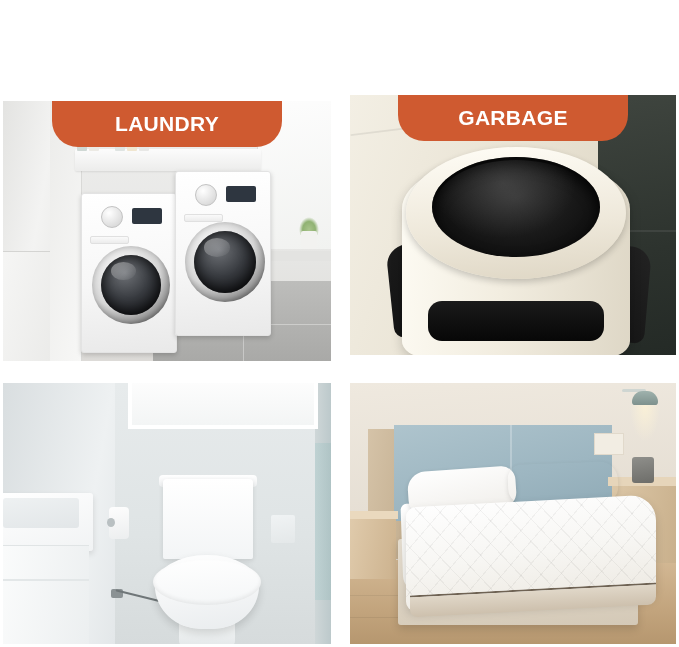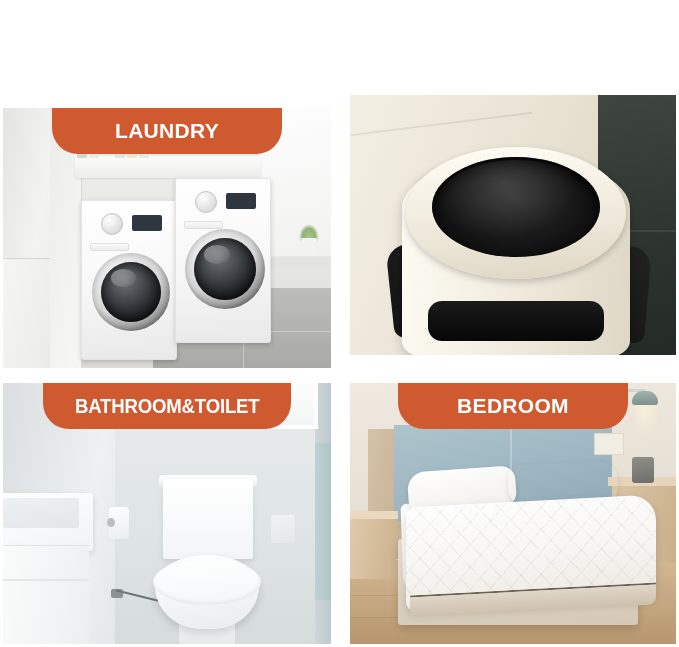--- a/index.html
+++ b/index.html
@@ -23,21 +23,21 @@
     white-space: nowrap;
   }
 
   
   .grid { position: absolute; left: 3px; top: 95px; width: 673px; height: 549px; }
   .panel {
     position: absolute;
     overflow: hidden;
     background: #ddd;
   }
-  .p-tl { left: 0;   top: 13px;   width: 328px; height: 260px; }
+  .p-tl { left: 0;   top: 6px;   width: 328px; height: 260px; }
   .p-tr { left: 347px; top: 0; width: 326px; height: 260px; }
   .p-bl { left: 0;   top: 288px; width: 328px; height: 261px; }
   .p-br { left: 347px; top: 288px; width: 326px; height: 261px; }
 
   .photo { position: absolute; inset: 0; overflow: hidden; }
 
   
   .badge {
     position: absolute;
     top: 0;
@@ -338,20 +338,23 @@
         <div class="gb-floor"></div>
         <div class="gb-floor-ln"></div>
         <div class="gb-bag-l"></div>
         <div class="gb-bag-r"></div>
         <div class="gb-can"></div>
         <div class="gb-bag-f"></div>
         <div class="gb-rim"></div>
         <div class="gb-inner"></div>
       </div>
 
+      <div class="badge wide">
+        <span>GARBAGE</span>
+      </div>
     </div>
 
     <div class="panel p-bl">
       <div class="photo bt-bg">
         <div class="bt-wall-l"></div>
         <div class="bt-wall-back"></div>
         <div class="bt-wall-r"></div>
         <div class="bt-glass"></div>
         <div class="bt-window"></div>
         <div class="bt-switch"></div>
@@ -362,23 +365,20 @@
         <div class="bt-tank"></div>
         <div class="bt-base"></div>
         <div class="bt-bowl"></div>
         <div class="bt-seat"></div>
         <div class="bt-sink"></div>
         <div class="bt-sink-basin"></div>
         <div class="bt-vanity"></div>
         <div class="bt-vanity-ln"></div>
       </div>
 
-      <div class="badge wide2 narrow">
-        <span>BATHROOM&amp;TOILET</span>
-      </div>
     </div>
 
     <div class="panel p-br">
       <div class="photo bd-bg">
         <div class="bd-wall"></div>
         <div class="bd-floor"></div>
         <div class="bd-floor-ln" style="left:0;bottom:48px;width:120px;"></div>
         <div class="bd-floor-ln" style="left:0;bottom:26px;width:150px;"></div>
         <div class="bd-wardrobe"></div>
         <div class="bd-head"></div>
@@ -395,19 +395,16 @@
         <div class="bd-base"></div>
         <div class="bd-sheet"></div>
         <div class="bd-pillow1"></div>
         <div class="bd-pillow2"></div>
         <div class="bd-mattress">
           <div class="bd-quilt"></div>
         </div>
         <div class="bd-mat-edge"></div>
       </div>
 
-      <div class="badge wide">
-        <span>BEDROOM</span>
-      </div>
     </div>
 
   </div>
 </div>
 
 </body></html>

